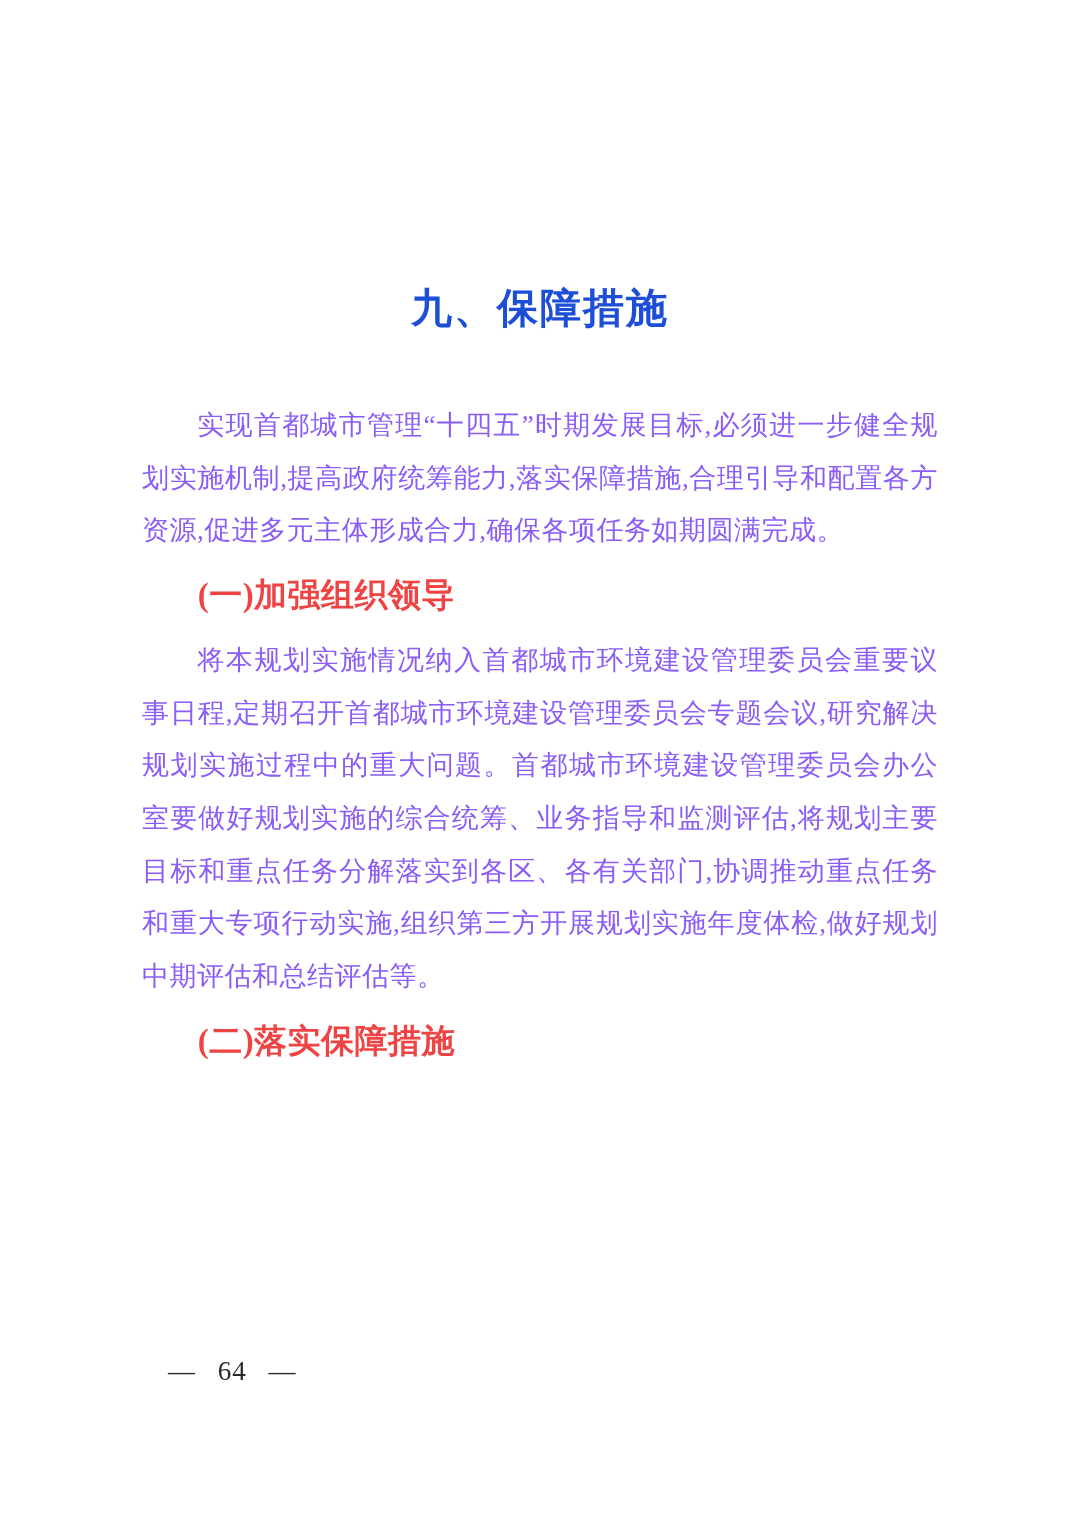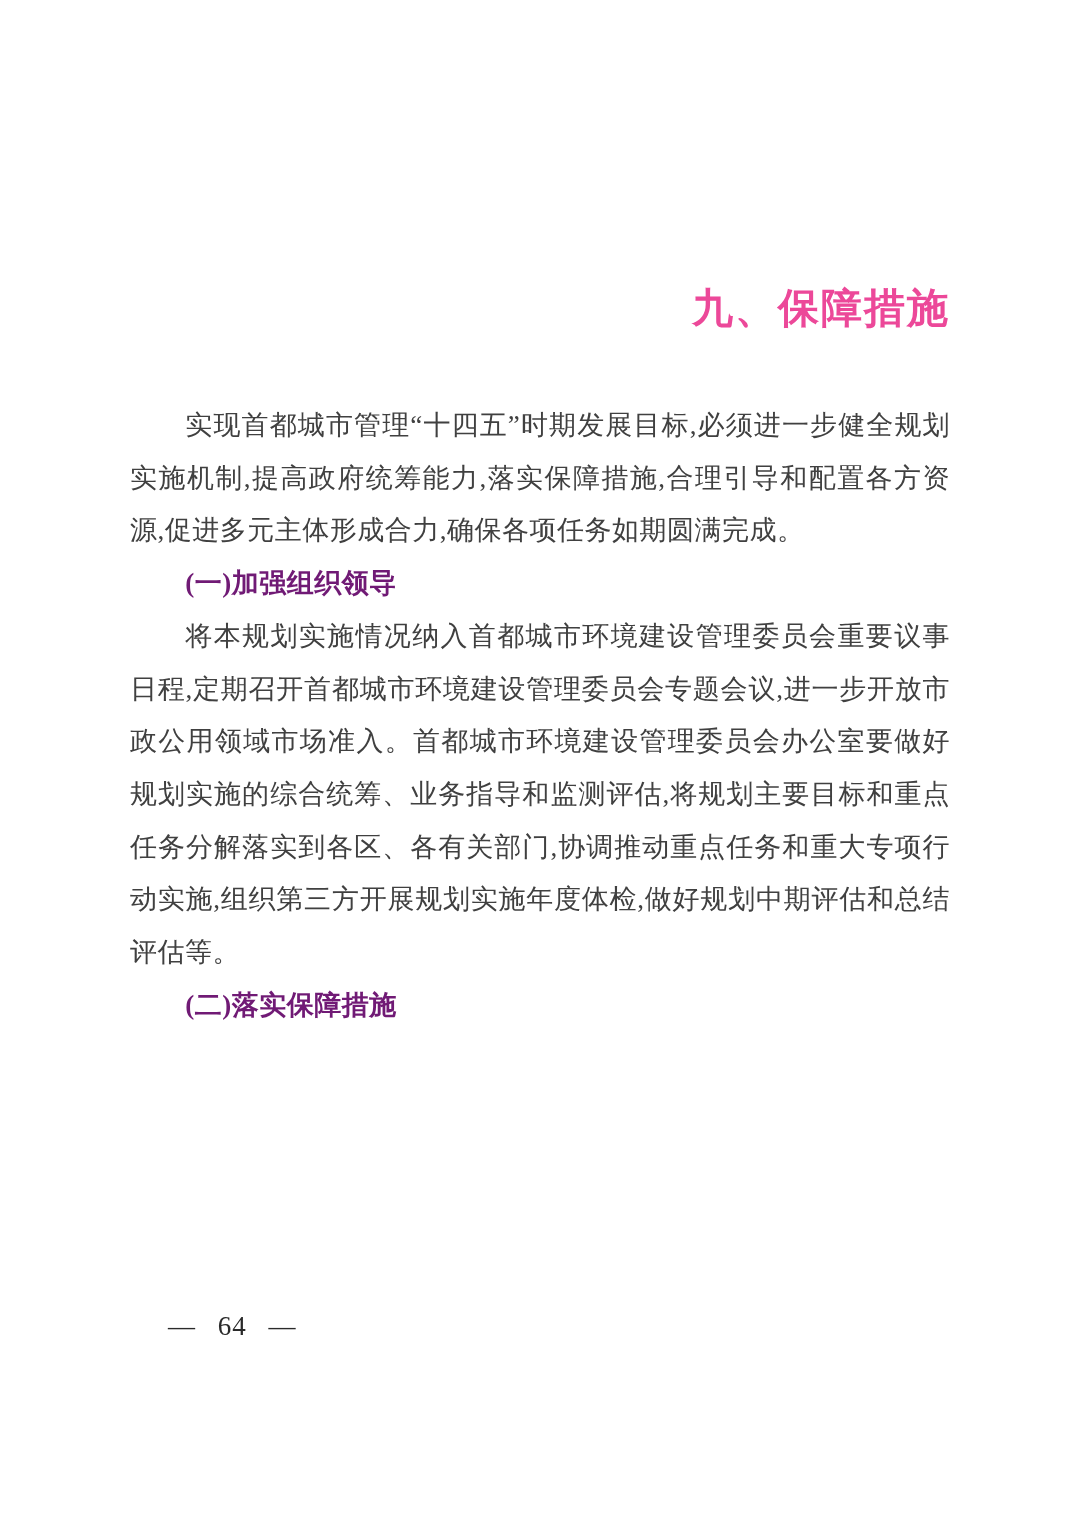--- a/index.html
+++ b/index.html
@@ -11,55 +11,55 @@
     position: relative;
     width: 1080px;
     height: 1527px;
     background: #ffffff;
     color: #151515;
     font-family: "Liberation Serif", "DejaVu Serif", serif;
     overflow: hidden;
   }
   .doc-title {
     margin: 283px 130px 0 130px;
-    text-align: right;
+    text-align: center;
     font-size: 41px;
     line-height: 50px;
     font-weight: 700;
     letter-spacing: 2px;
-    color: #ec4899;
+    color: #1d4ed8;
   }
   .content {
     margin: 66px 130px 0 130px;
     width: 820px;
   }
   .body-para {
-    margin: 0;
+    margin: 12px;
     font-size: 27px;
     line-height: 52.7px;
     letter-spacing: 0.5px;
     text-align: justify;
     text-justify: inter-character;
     text-indent: 2.05em;
-    color: #404040;
+    color: #8b5cf6;
     font-weight: 400;
   }
   .sub-heading {
     margin: 0;
-    font-size: 27px;
+    font-size: 33px;
     line-height: 52.7px;
     letter-spacing: 0.5px;
     text-indent: 2.05em;
     font-weight: 700;
-    color: #701a75;
+    color: #ef4444;
   }
   .page-footer {
     position: absolute;
     left: 168px;
-    top: 1311px;
+    top: 1356px;
     font-size: 27px;
     line-height: 30px;
     letter-spacing: 1px;
     word-spacing: 14px;
     color: #2a2a2a;
     white-space: pre;
   }
 </style>
 </head>
 <body>
@@ -67,21 +67,21 @@
 <div class="page">
 
   <h1 class="doc-title">九、保障措施</h1>
 
   <div class="content">
 
     <p class="body-para">实现首都城市管理“十四五”时期发展目标,必须进一步健全规划实施机制,提高政府统筹能力,落实保障措施,合理引导和配置各方资源,促进多元主体形成合力,确保各项任务如期圆满完成。</p>
 
     <h2 class="sub-heading">(一)加强组织领导</h2>
 
-    <p class="body-para">将本规划实施情况纳入首都城市环境建设管理委员会重要议事日程,定期召开首都城市环境建设管理委员会专题会议,进一步开放市政公用领域市场准入。首都城市环境建设管理委员会办公室要做好规划实施的综合统筹、业务指导和监测评估,将规划主要目标和重点任务分解落实到各区、各有关部门,协调推动重点任务和重大专项行动实施,组织第三方开展规划实施年度体检,做好规划中期评估和总结评估等。</p>
+    <p class="body-para">将本规划实施情况纳入首都城市环境建设管理委员会重要议事日程,定期召开首都城市环境建设管理委员会专题会议,研究解决规划实施过程中的重大问题。首都城市环境建设管理委员会办公室要做好规划实施的综合统筹、业务指导和监测评估,将规划主要目标和重点任务分解落实到各区、各有关部门,协调推动重点任务和重大专项行动实施,组织第三方开展规划实施年度体检,做好规划中期评估和总结评估等。</p>
 
     <h2 class="sub-heading">(二)落实保障措施</h2>
 
 
   </div>
 
   <div class="page-footer">— 64 —</div>
 
 </div>
 

